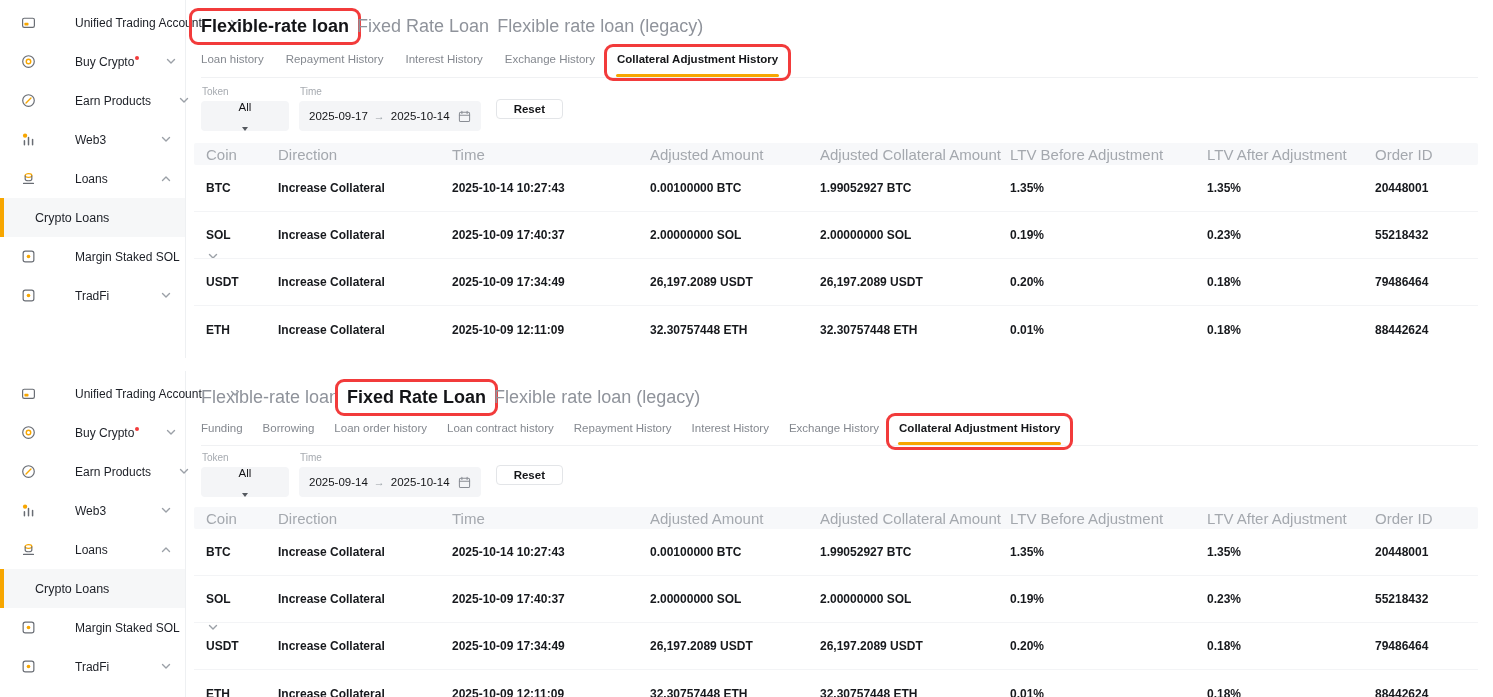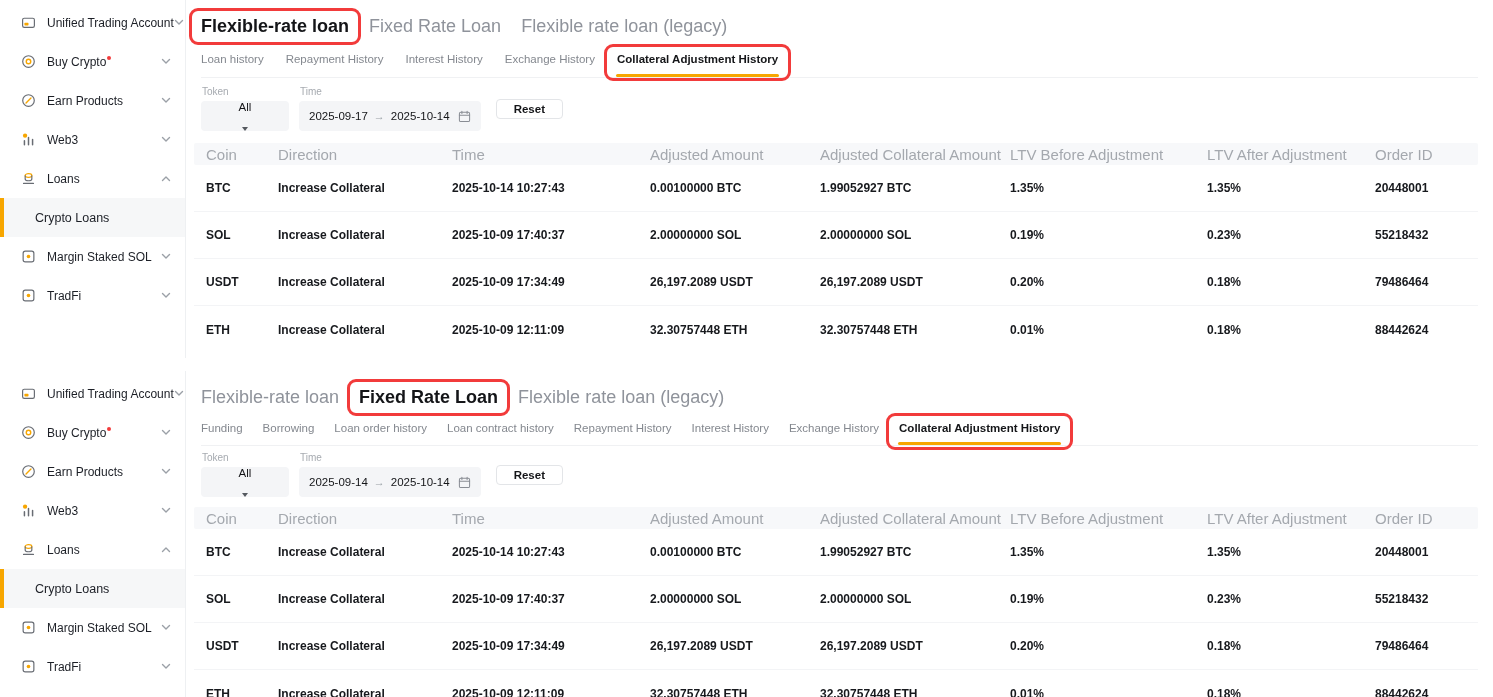--- a/index.html
+++ b/index.html
@@ -4,34 +4,34 @@
 <style>
   * { margin:0; padding:0; box-sizing:border-box; }
   html,body { width:1493px; height:697px; overflow:hidden; background:#fff;
               font-family:"Liberation Sans",sans-serif; }
   .section { display:flex; height:358px; background:#fff; }
   .section.s2 { height:326px; overflow:hidden; }
   .gap { height:13px; }
 
   
   .sidebar { width:186px; flex:0 0 186px; border-right:1px solid #eef0f2; padding-top:3px; }
-  .si { height:39px; display:flex; align-items:center; padding:0 14px 0 21px; cursor:pointer; }
+  .si { height:39px; display:flex; align-items:center; padding:0 14px 0 21px; cursor:pointer;gap:28px; }
   .si .ic { width:15px; height:15px; margin-right:11px; flex:0 0 15px; }
   .slwrap { flex:1; font-size:12px; color:#1c1f26; white-space:nowrap; }
   .dot { display:inline-block; width:4px; height:4px; border-radius:50%;
          background:#f23b3b; position:relative; top:-6px; left:1px; }
   .ch { width:10px; height:7px; flex:0 0 10px; }
   .up { transform:rotate(180deg); }
   .si.sub { padding-left:35px; }
   .si.sub.active { background:#f6f7f8; border-left:4px solid #f7a600; padding-left:31px; }
   .si.sub .slwrap { font-size:12.5px; }
 
   
   .main { flex:1; padding:0 15px; position:relative; min-width:0; }
-  .tabs { display:flex; gap:20px; padding-top:16px; align-items:baseline; }
+  .tabs { display:flex; gap:8px; padding-top:16px; align-items:baseline; }
   .tab { font-size:18px; color:#8f939b; cursor:pointer; position:relative; white-space:nowrap; }
   .tab.active { color:#141518; font-weight:700; }
   .ring { position:absolute; border:3px solid #f23b3b; border-radius:9px; pointer-events:none; }
   .tab .ring { top:-8px; bottom:-8px; left:-12px; right:-12px; }
 
   .subtabs { display:flex; gap:22px; margin-top:16px; padding-bottom:12px;
              border-bottom:1px solid #f0f1f3; }
   .s2 .subtabs { margin-top:14px; padding-bottom:11px; gap:20px; }
   .subtab { font-size:11.5px; color:#84888f; cursor:pointer; position:relative; white-space:nowrap; }
   .subtab.active { color:#141518; font-weight:700; }

